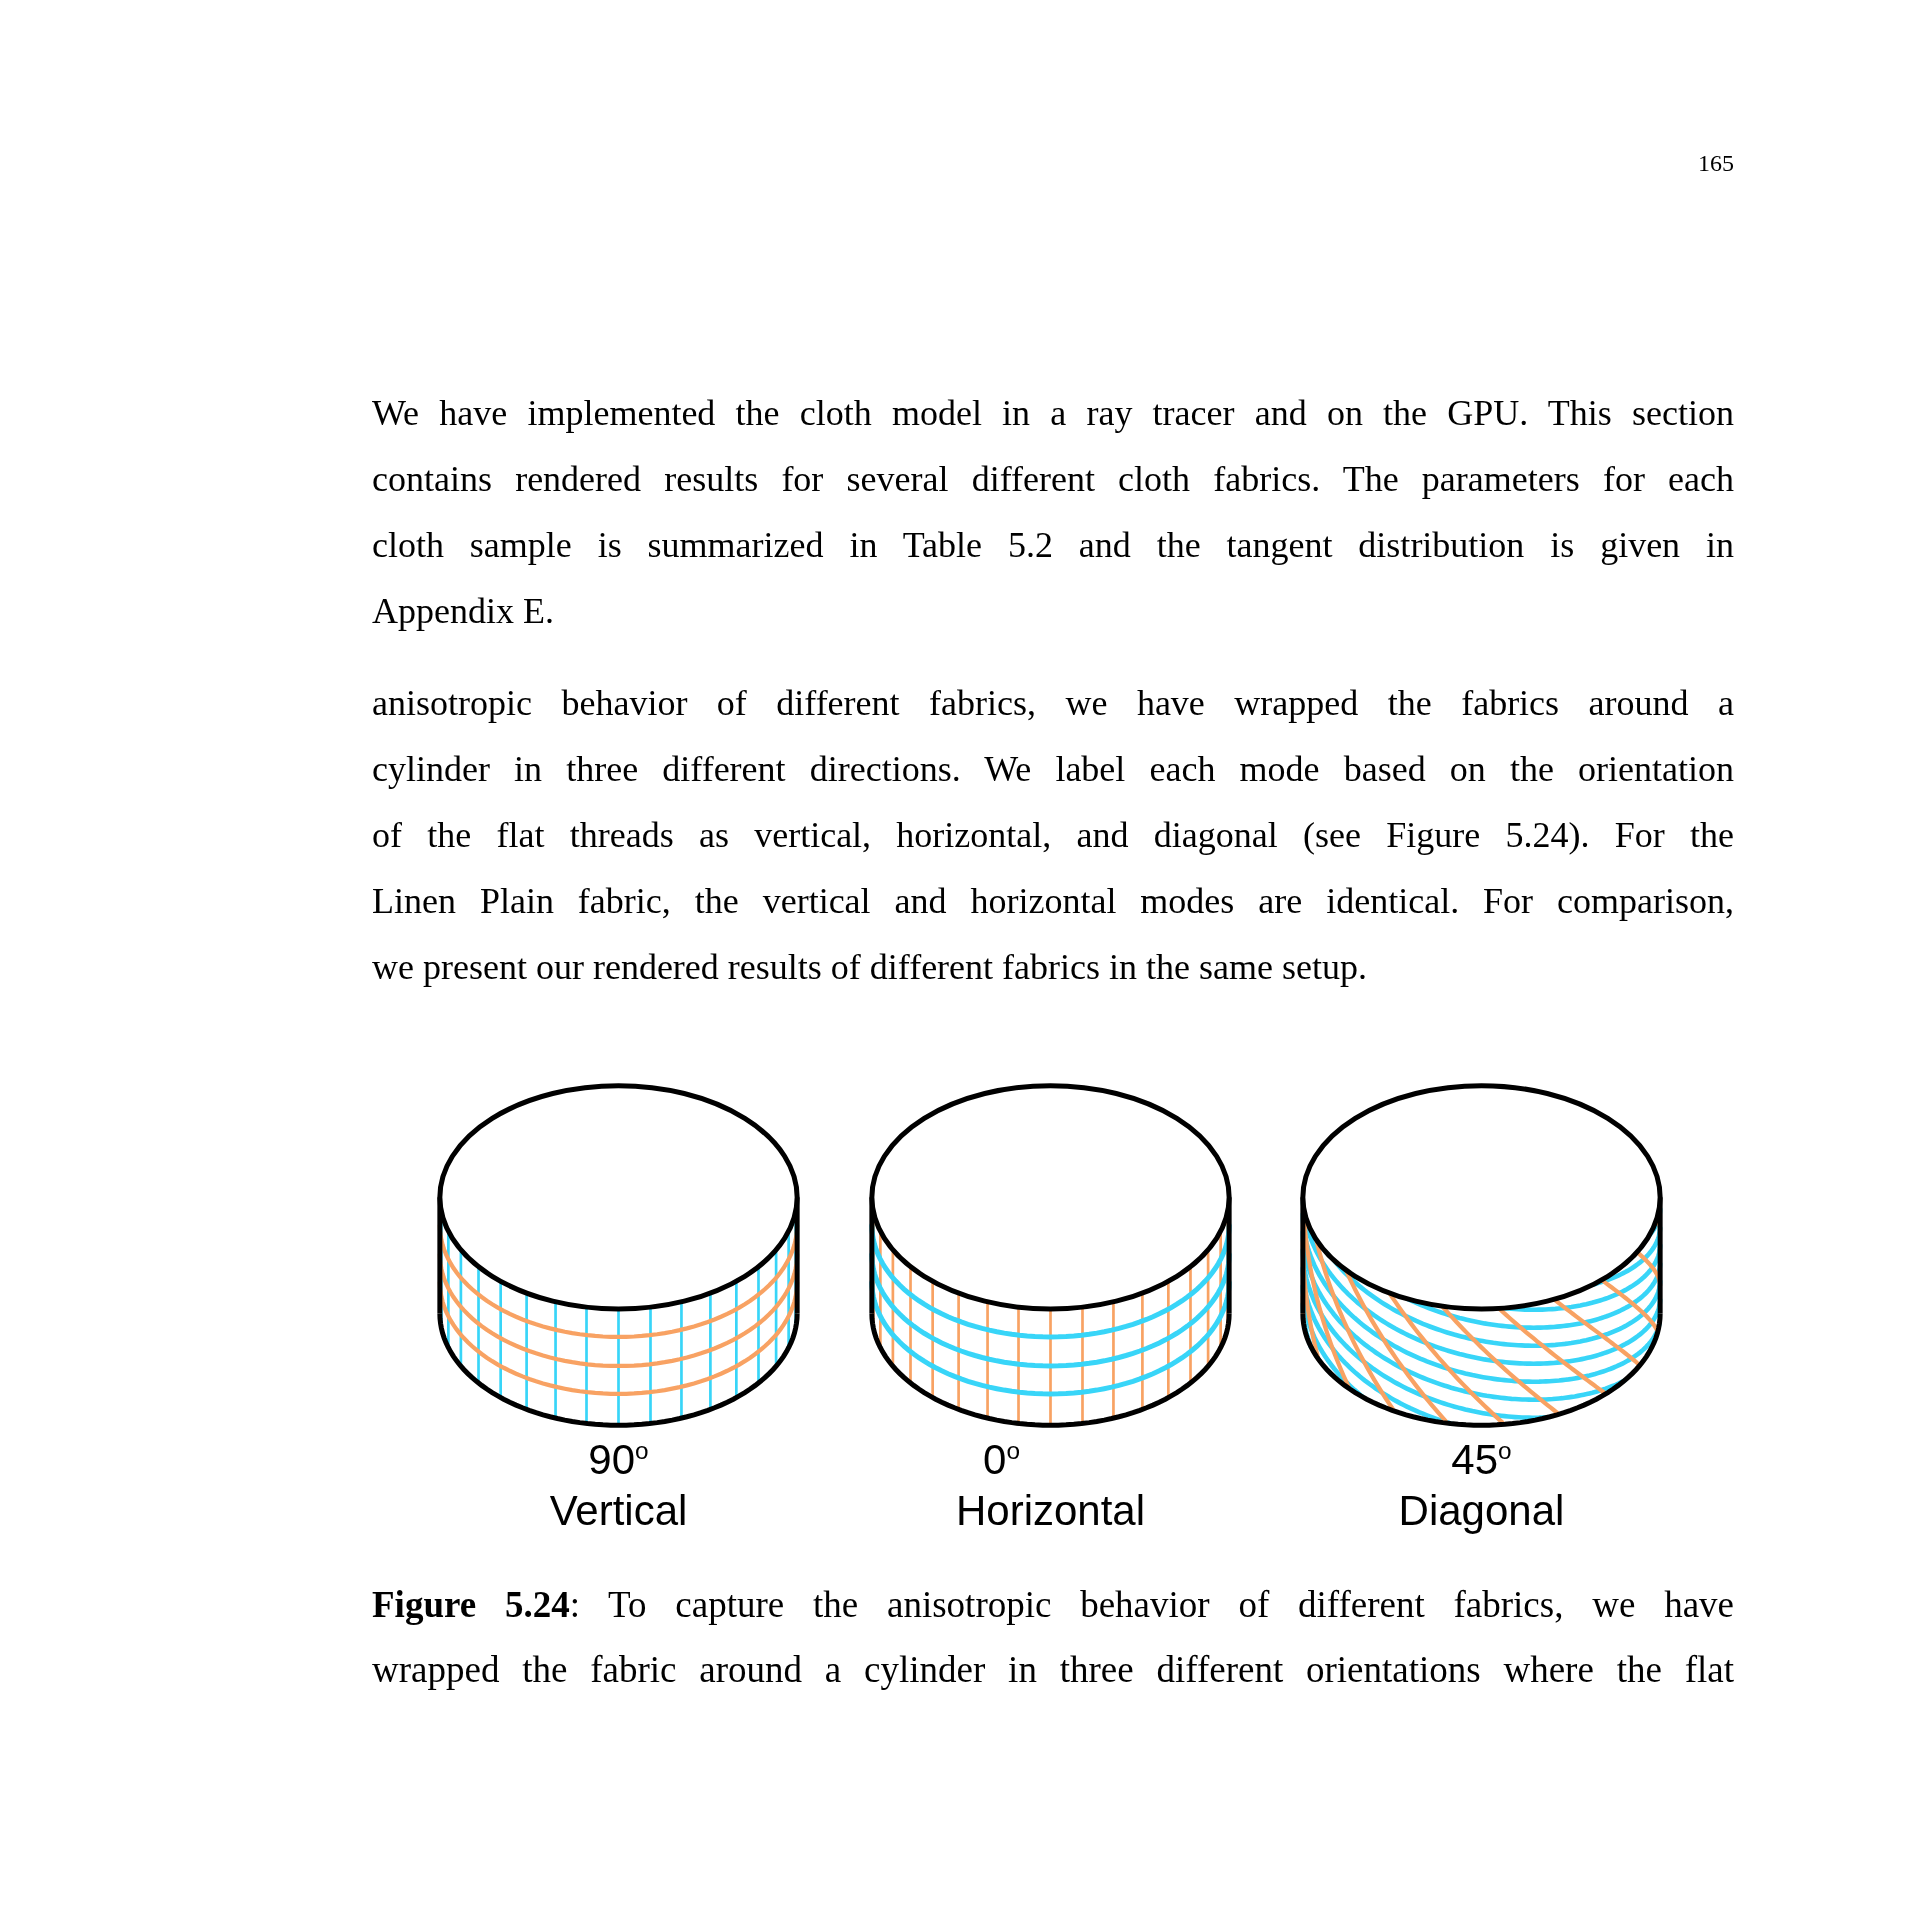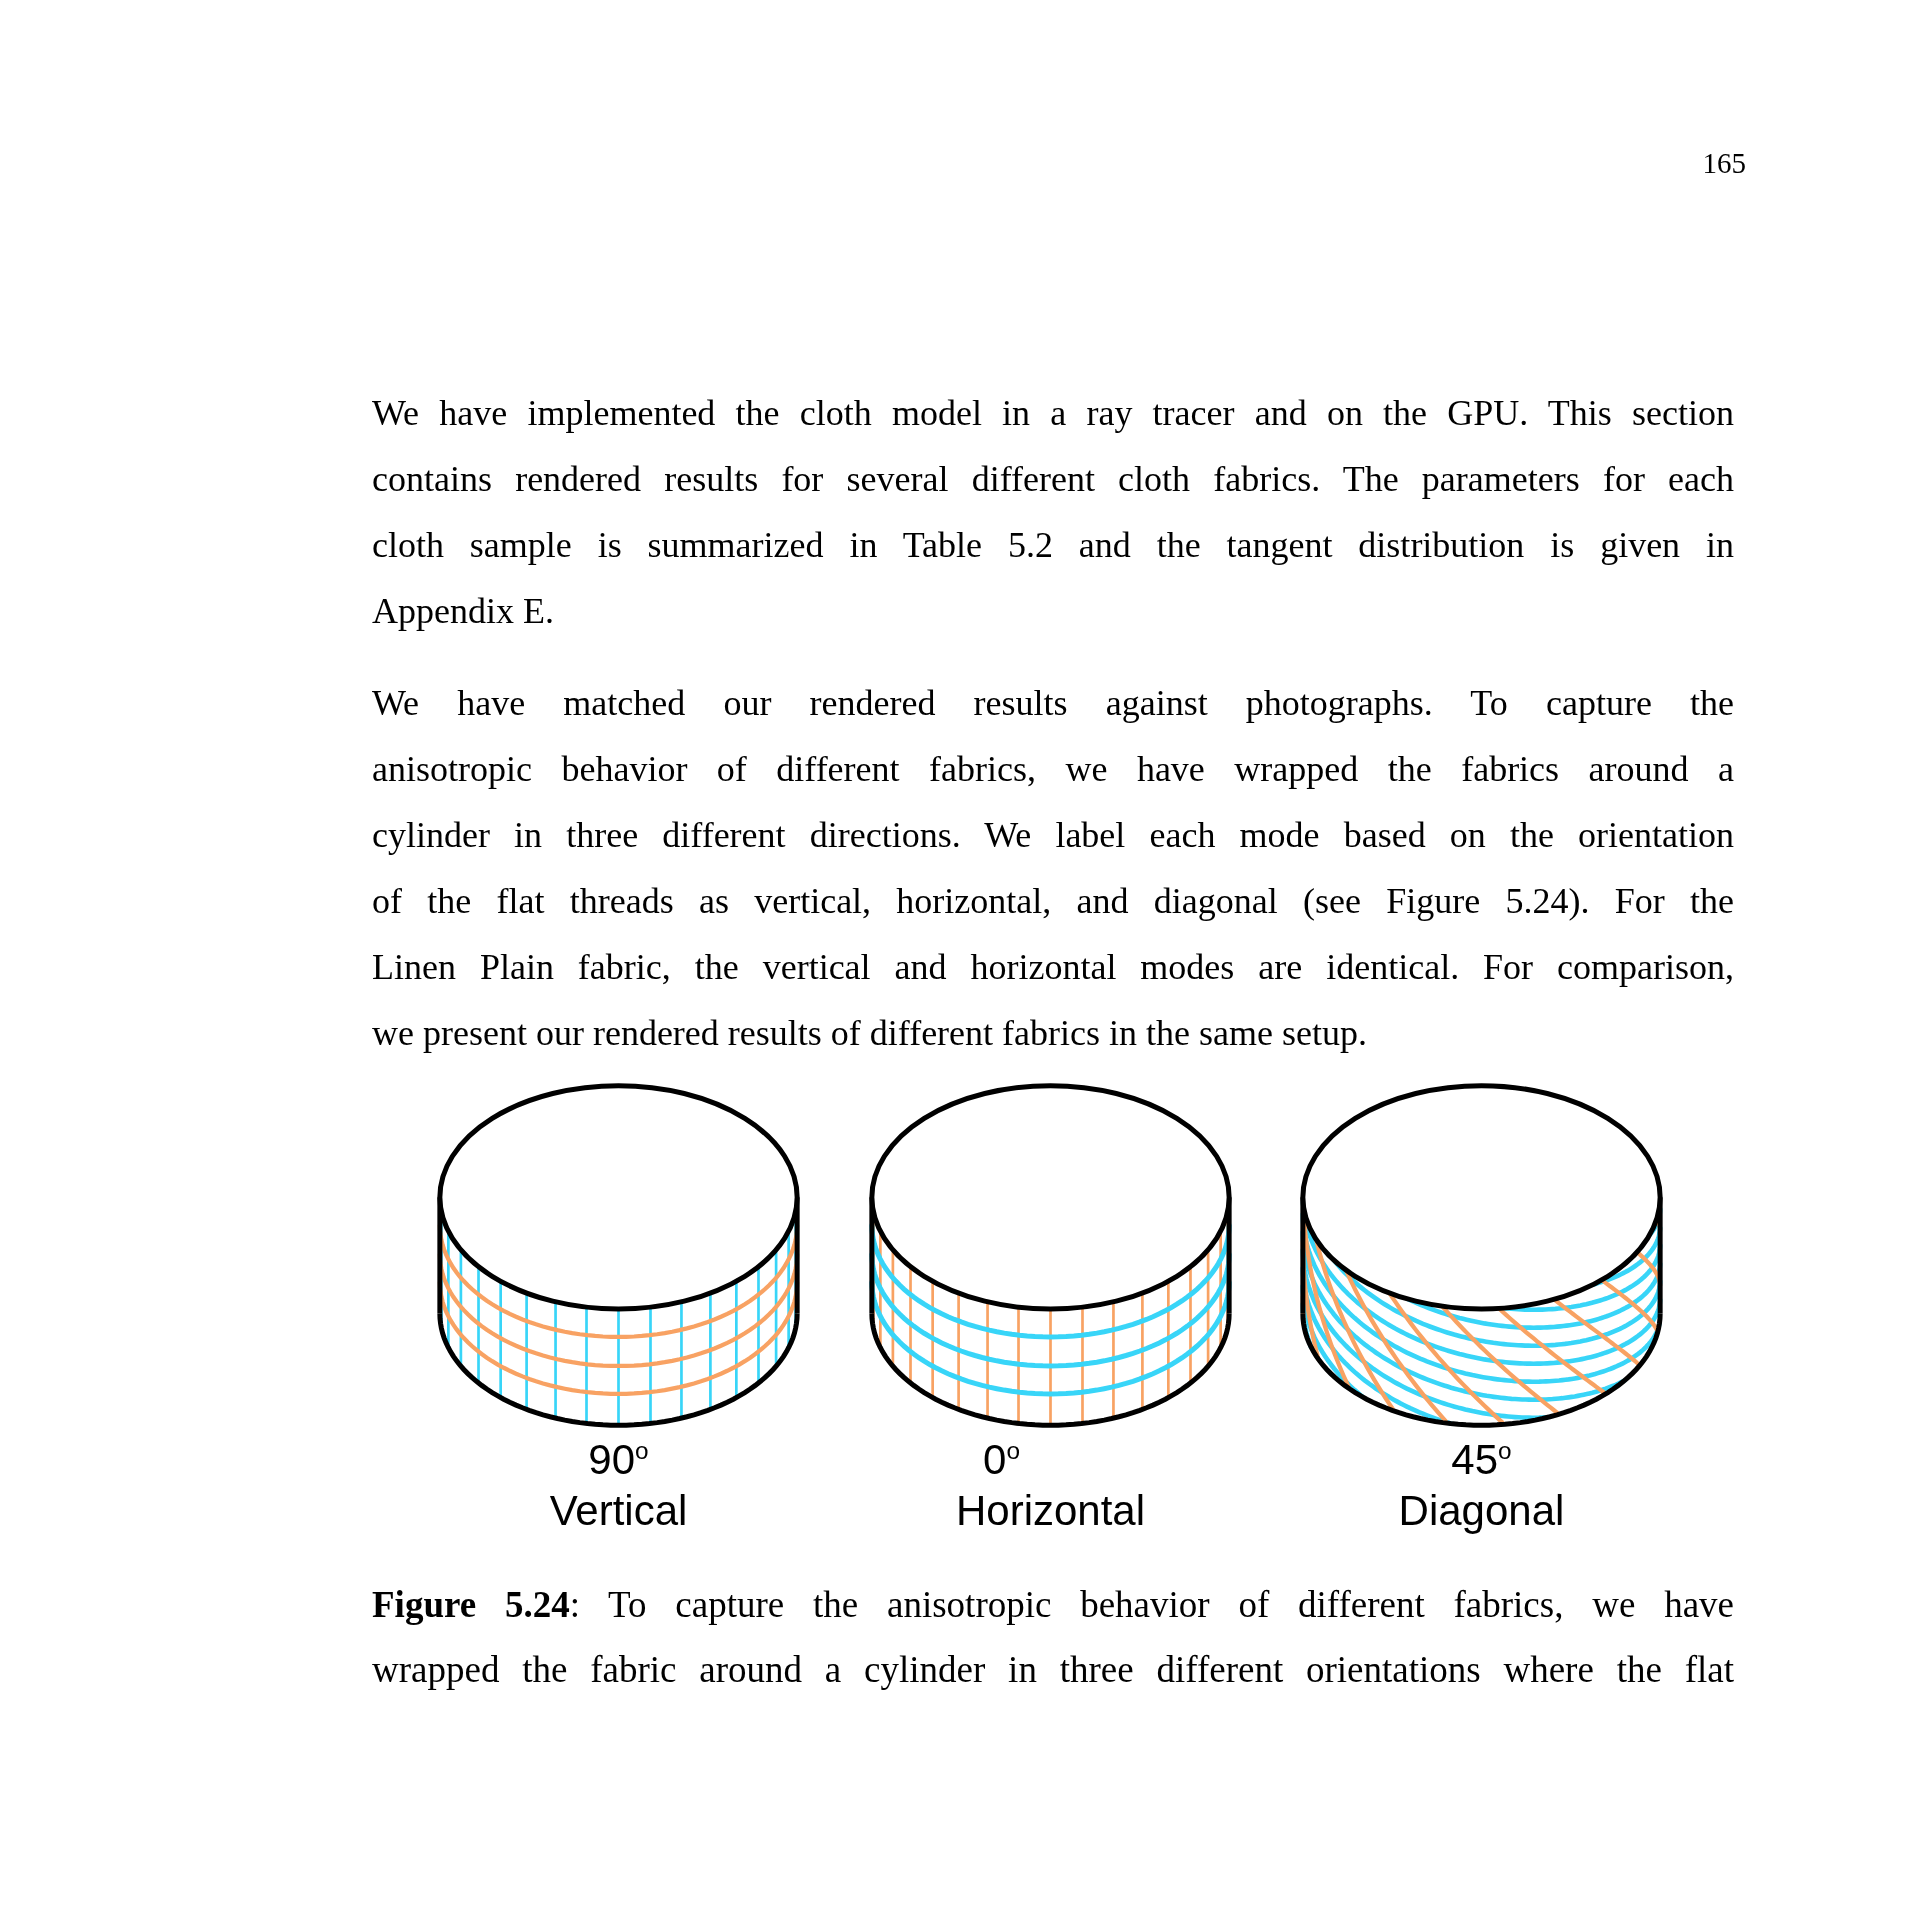--- a/index.html
+++ b/index.html
@@ -1,22 +1,22 @@
 <!DOCTYPE html>
 <html style="font-size:6.2px"><head>
 <meta charset="utf-8">
 <style>
   html,body{margin:0;padding:0;background:#ffffff;}
   .page{
     position:relative;width:1965px;height:2542px;background:#ffffff;
     font-family:"Liberation Serif","DejaVu Serif",serif;color:#000000;overflow:hidden;
   }
   .pagenum{
-    position:absolute;top:144px;left:384px;width:1362px;
-    font-size:29px;line-height:39px;text-align:right;
+    position:absolute;top:144px;left:372px;width:1362px;
+    font-size:24px;line-height:39px;text-align:right;
   }
   .heading{
     position:absolute;top:245px;left:372px;margin:0;
     font-size:62px;font-weight:bold;line-height:1;white-space:nowrap;
   }
   .heading .htitle{margin-left:60px;}
   .para{
     position:absolute;left:372px;width:1362px;
     font-size:36px;line-height:66px;font-family:Liberation Serif, serif;
   }
@@ -43,21 +43,20 @@
 
 
   <div class="para" style="top:380px">
     <div class="ln">We have implemented the cloth model in a ray tracer and on the GPU. This section</div>
     <div class="ln">contains rendered results for several different cloth fabrics. The parameters for each</div>
     <div class="ln">cloth sample is summarized in Table 5.2 and the tangent distribution is given in</div>
     <div class="ln last">Appendix E.</div>
   </div>
 
   <div class="para" style="top:670px">
-    <div class="ln">We have matched our rendered results against photographs.  To capture the</div>
     <div class="ln">anisotropic behavior of different fabrics, we have wrapped the fabrics around a</div>
     <div class="ln">cylinder in three different directions. We label each mode based on the orientation</div>
     <div class="ln">of the flat threads as vertical, horizontal, and diagonal (see Figure 5.24). For the</div>
     <div class="ln">Linen Plain fabric, the vertical and horizontal modes are identical. For comparison,</div>
     <div class="ln last">we present our rendered results of different fabrics in the same setup.</div>
   </div>
 
   <div>
     <svg class="cyl" style="left:424px" viewBox="0 0 1010 1000">
         <polyline points="44.9,360.6 44.9,662.6" fill="none" stroke="#38d5f8" stroke-width="7" stroke-linecap="butt"></polyline>

